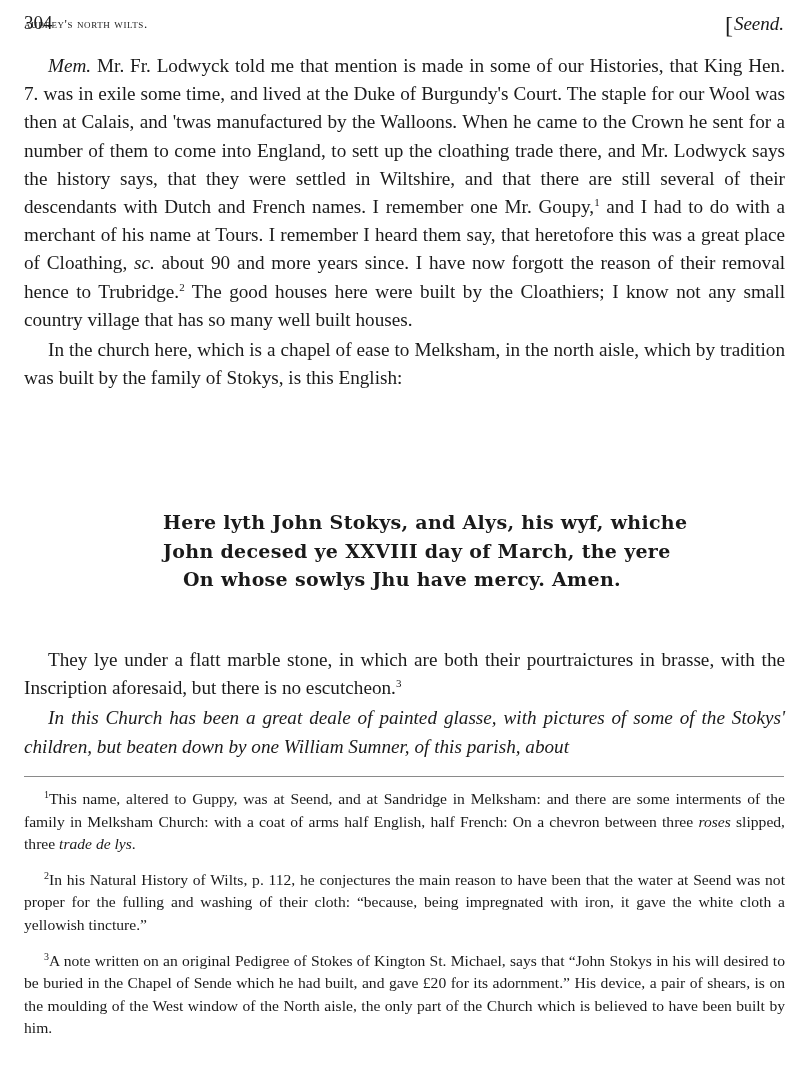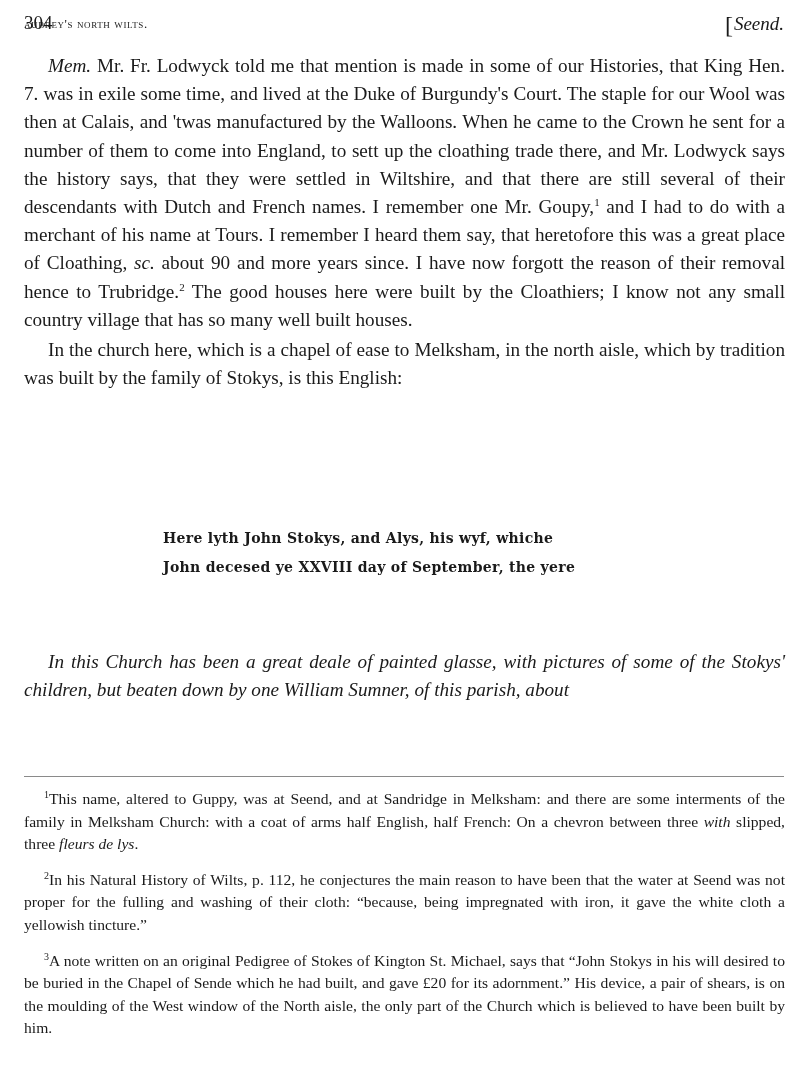--- a/index.html
+++ b/index.html
@@ -7,21 +7,21 @@
   .page { position: absolute; left: 0; top: 0; width: 800px; height: 1084px; }
   .running-head { position: absolute; left: 24px; right: 16px; top: 12px; height: 30px; font-family: "Liberation Serif", serif; }
   .page-number { position: absolute; left: 0; top: 0; font-size: 19px; }
   .running-title { position: absolute; left: 0; right: 0; top: 4px; font-size: 13px; letter-spacing: 0.6px; font-variant: small-caps; text-transform: lowercase; }
   .section-name { position: absolute; right: 0; top: 0; font-size: 19px; font-style: italic; }
   .section-name .bracket { font-style: normal; font-size: 24px; vertical-align: -3px; margin-right: 1px; }
   .body-text { position: absolute; left: 24px; width: 761px; font-family: "Liberation Serif", serif; font-size: 19.2px; line-height: 28.2px; text-align: justify; }
   .para { margin: 0; text-indent: 24px; }
   .lead-in { font-style: italic; }
   sup { font-size: 11px; line-height: 0; vertical-align: 7px; }
-  .epitaph { position: absolute; left: 163px; top: 508px; width: 440px; font-family: "DejaVu Serif", serif; font-weight: bold; font-size: 14px; line-height: 28.5px; letter-spacing: 0.3px; margin-top: 16px; }
+  .epitaph { position: absolute; left: 163px; top: 508px; width: 440px; font-family: "DejaVu Serif", serif; font-weight: bold; font-size: 19px; line-height: 28.5px; letter-spacing: 0.3px; }
   .epitaph .ep-line { white-space: nowrap; }
   .epitaph .ep-line.last { padding-left: 20px; }
   .rule { position: absolute; left: 24px; right: 16px; top: 776px; height: 1px; background: #8a8a8a; }
   .footnotes { position: absolute; left: 24px; width: 761px; font-family: "Liberation Serif", serif; font-size: 15.6px; line-height: 22.6px; text-align: justify; }
   .fn { margin: 0 0 13px 0; text-indent: 20px; }
   .fn sup { font-size: 10px; vertical-align: 6px; }
   .it { font-style: italic; }
 </style>
 </head>
 <body>
@@ -34,28 +34,30 @@
     <span class="section-name"><span class="bracket">[</span><span>Seend.</span></span>
   </div>
 
   <div class="body-text" style="top:52px;">
     <p class="para"><span class="lead-in">Mem.</span><span>  Mr. Fr. Lodwyck told me that mention is made in some of our Histories, that King Hen. 7. was in exile some time, and lived at the Duke of Burgundy's Court.  The staple for our Wool was then at Calais, and 'twas manufactured by the Walloons.  When he came to the Crown he sent for a number of them to come into England, to sett up the cloathing trade there, and Mr. Lodwyck says the history says, that they were settled in Wiltshire, and that there are still several of their descendants with Dutch and French names.  I remember one Mr. Goupy,</span><sup>1</sup><span> and I had to do with a merchant of his name at Tours.  I remember I heard them say, that heretofore this was a great place of Cloathing, </span><span class="it">sc.</span><span> about 90 and more years since. I have now forgott the reason of their removal hence to Trubridge.</span><sup>2</sup><span>  The good houses here were built by the Cloathiers; I know not any small country village that has so many well built houses.</span></p>
     <p class="para" style="margin-top:2px;">In the church here, which is a chapel of ease to Melksham, in the north aisle, which by tradition was built by the family of Stokys, is this English:</p>
   </div>
 
   <div class="epitaph">
     <div class="ep-line">Here lyth John Stokys, and Alys, his wyf, whiche</div>
-    <div class="ep-line">John decesed ye XXVIII day of September, the yere</div>
+    <div class="ep-line">John decesed ye XXVIII day of March, the yere</div>
+    <div class="ep-line last">On whose sowlys Jhu have mercy.  Amen.</div>
   </div>
 
   <div class="body-text" style="top:646px;">
+    <p class="para"><span>They lye under a flatt marble stone, in which are both their pourtraictures in brasse, with the Inscription aforesaid, but there is no escutcheon.</span><sup>3</sup></p>
     <p class="para" style="margin-top:2px;font-style:italic;">In this Church has been a great deale of painted glasse, with pictures of some of the Stokys' children, but beaten down by one William Sumner, of this parish, about</p>
   </div>
 
   <div class="rule"></div>
 
   <div class="footnotes" style="top:788px;">
-    <p class="fn"><sup>1</sup><span>This name, altered to Guppy, was at Seend, and at Sandridge in Melksham: and there are some interments of the family in Melksham Church: with a coat of arms half English, half French: On a chevron between three </span><span class="it">with</span><span> slipped, three </span><span class="it">fleurs de lys</span><span>.</span></p>
+    <p class="fn"><sup>1</sup><span>This name, altered to Guppy, was at Seend, and at Sandridge in Melksham: and there are some interments of the family in Melksham Church: with a coat of arms half English, half French: On a chevron between three </span><span class="it">roses</span><span> slipped, three </span><span class="it">trade de lys</span><span>.</span></p>
     <p class="fn"><sup>2</sup><span>In his Natural History of Wilts, p. 112, he conjectures the main reason to have been that the water at Seend was not proper for the fulling and washing of their cloth: “because, being impregnated with iron, it gave the white cloth a yellowish tincture.”</span></p>
     <p class="fn"><sup>3</sup><span>A note written on an original Pedigree of Stokes of Kington St. Michael, says that “John Stokys in his will desired to be buried in the Chapel of Sende which he had built, and gave £20 for its adornment.”  His device, a pair of shears, is on the moulding of the West window of the North aisle, the only part of the Church which is believed to have been built by him.</span></p>
   </div>
 
 </div>
 
 </body></html>

